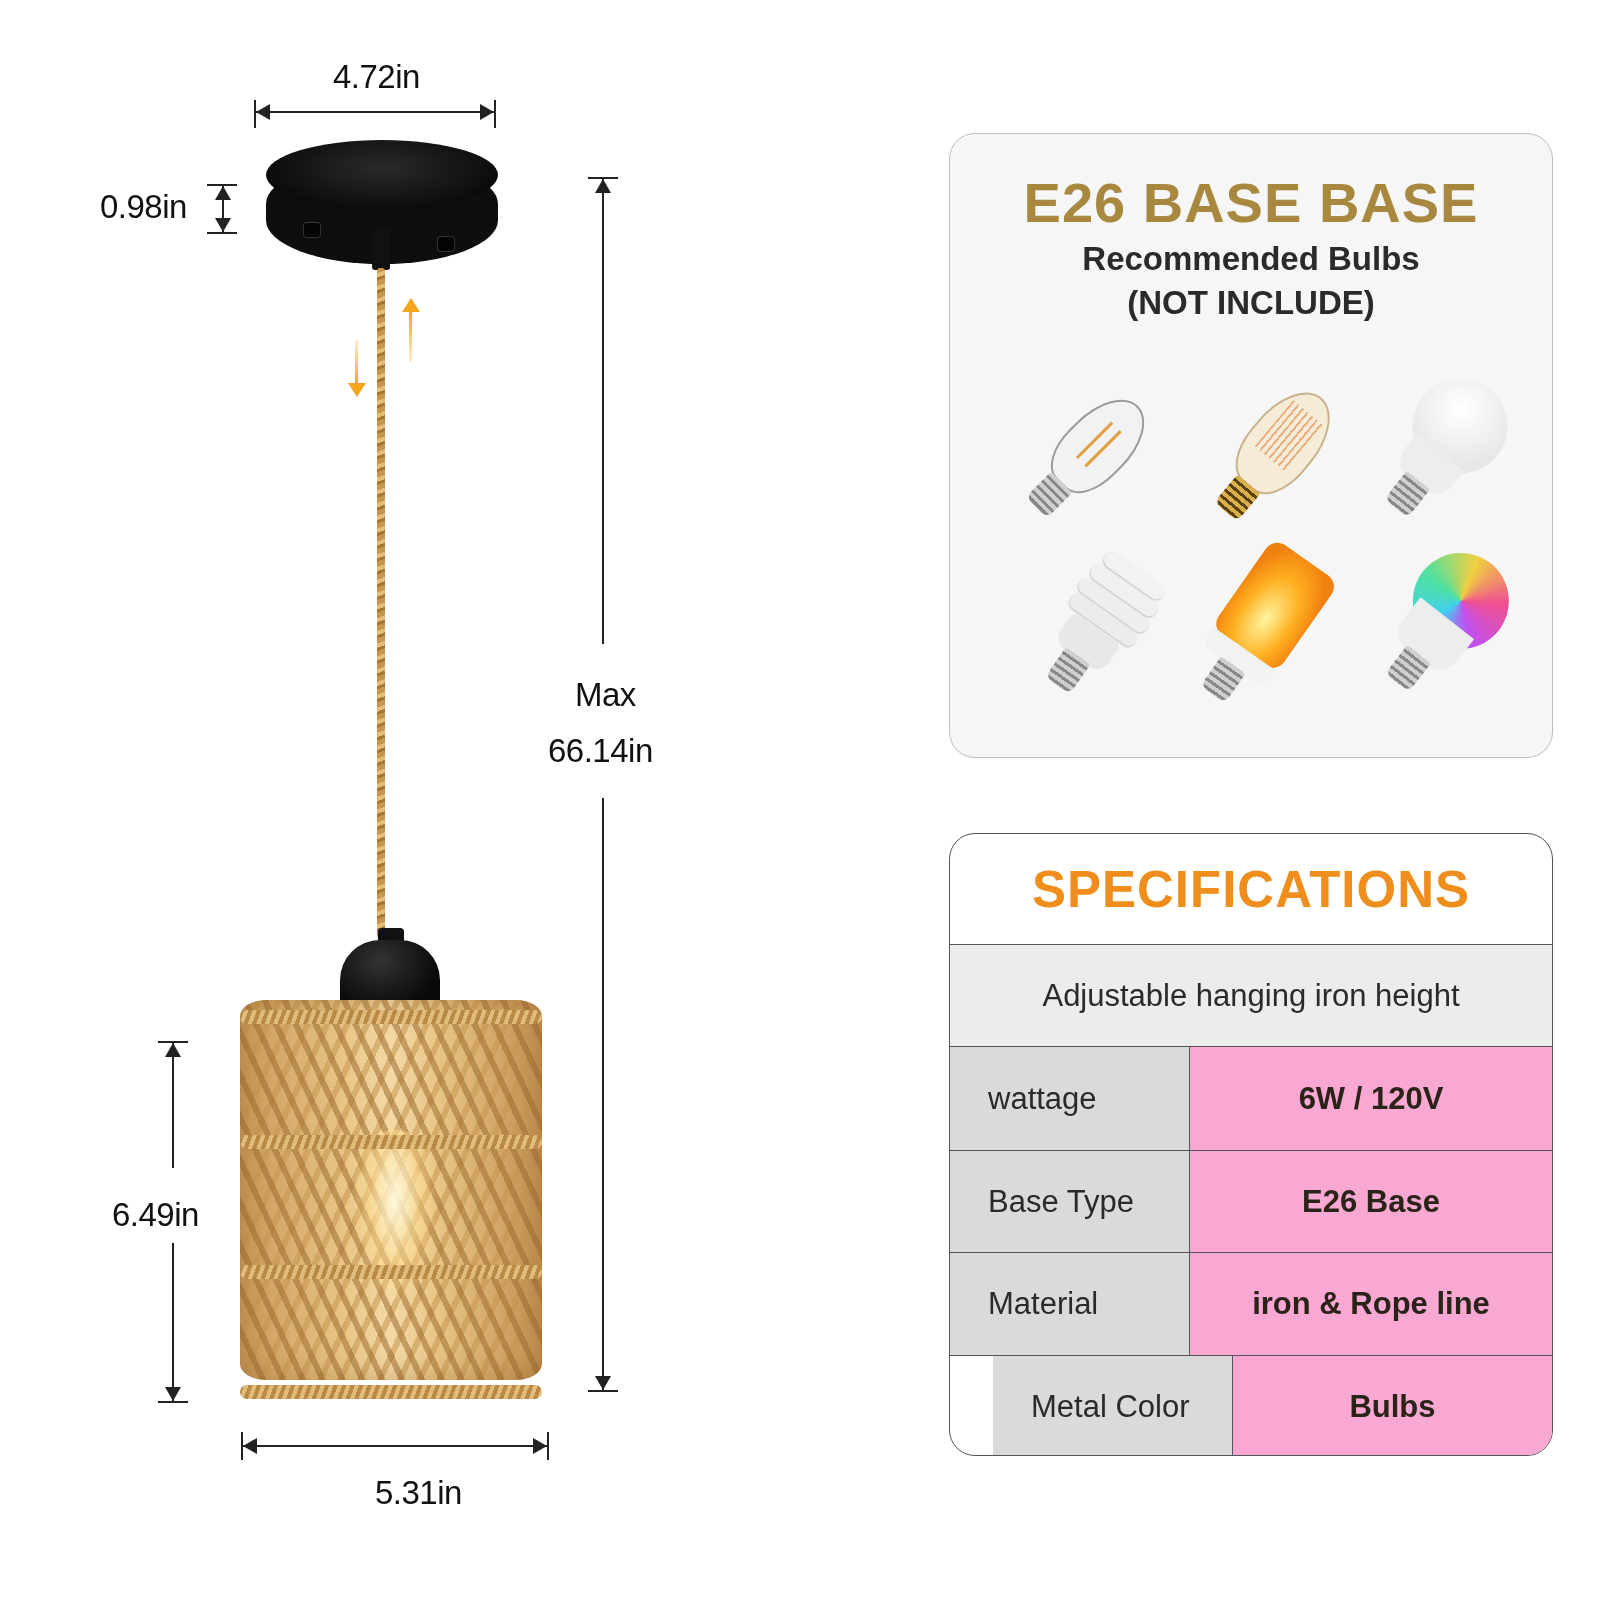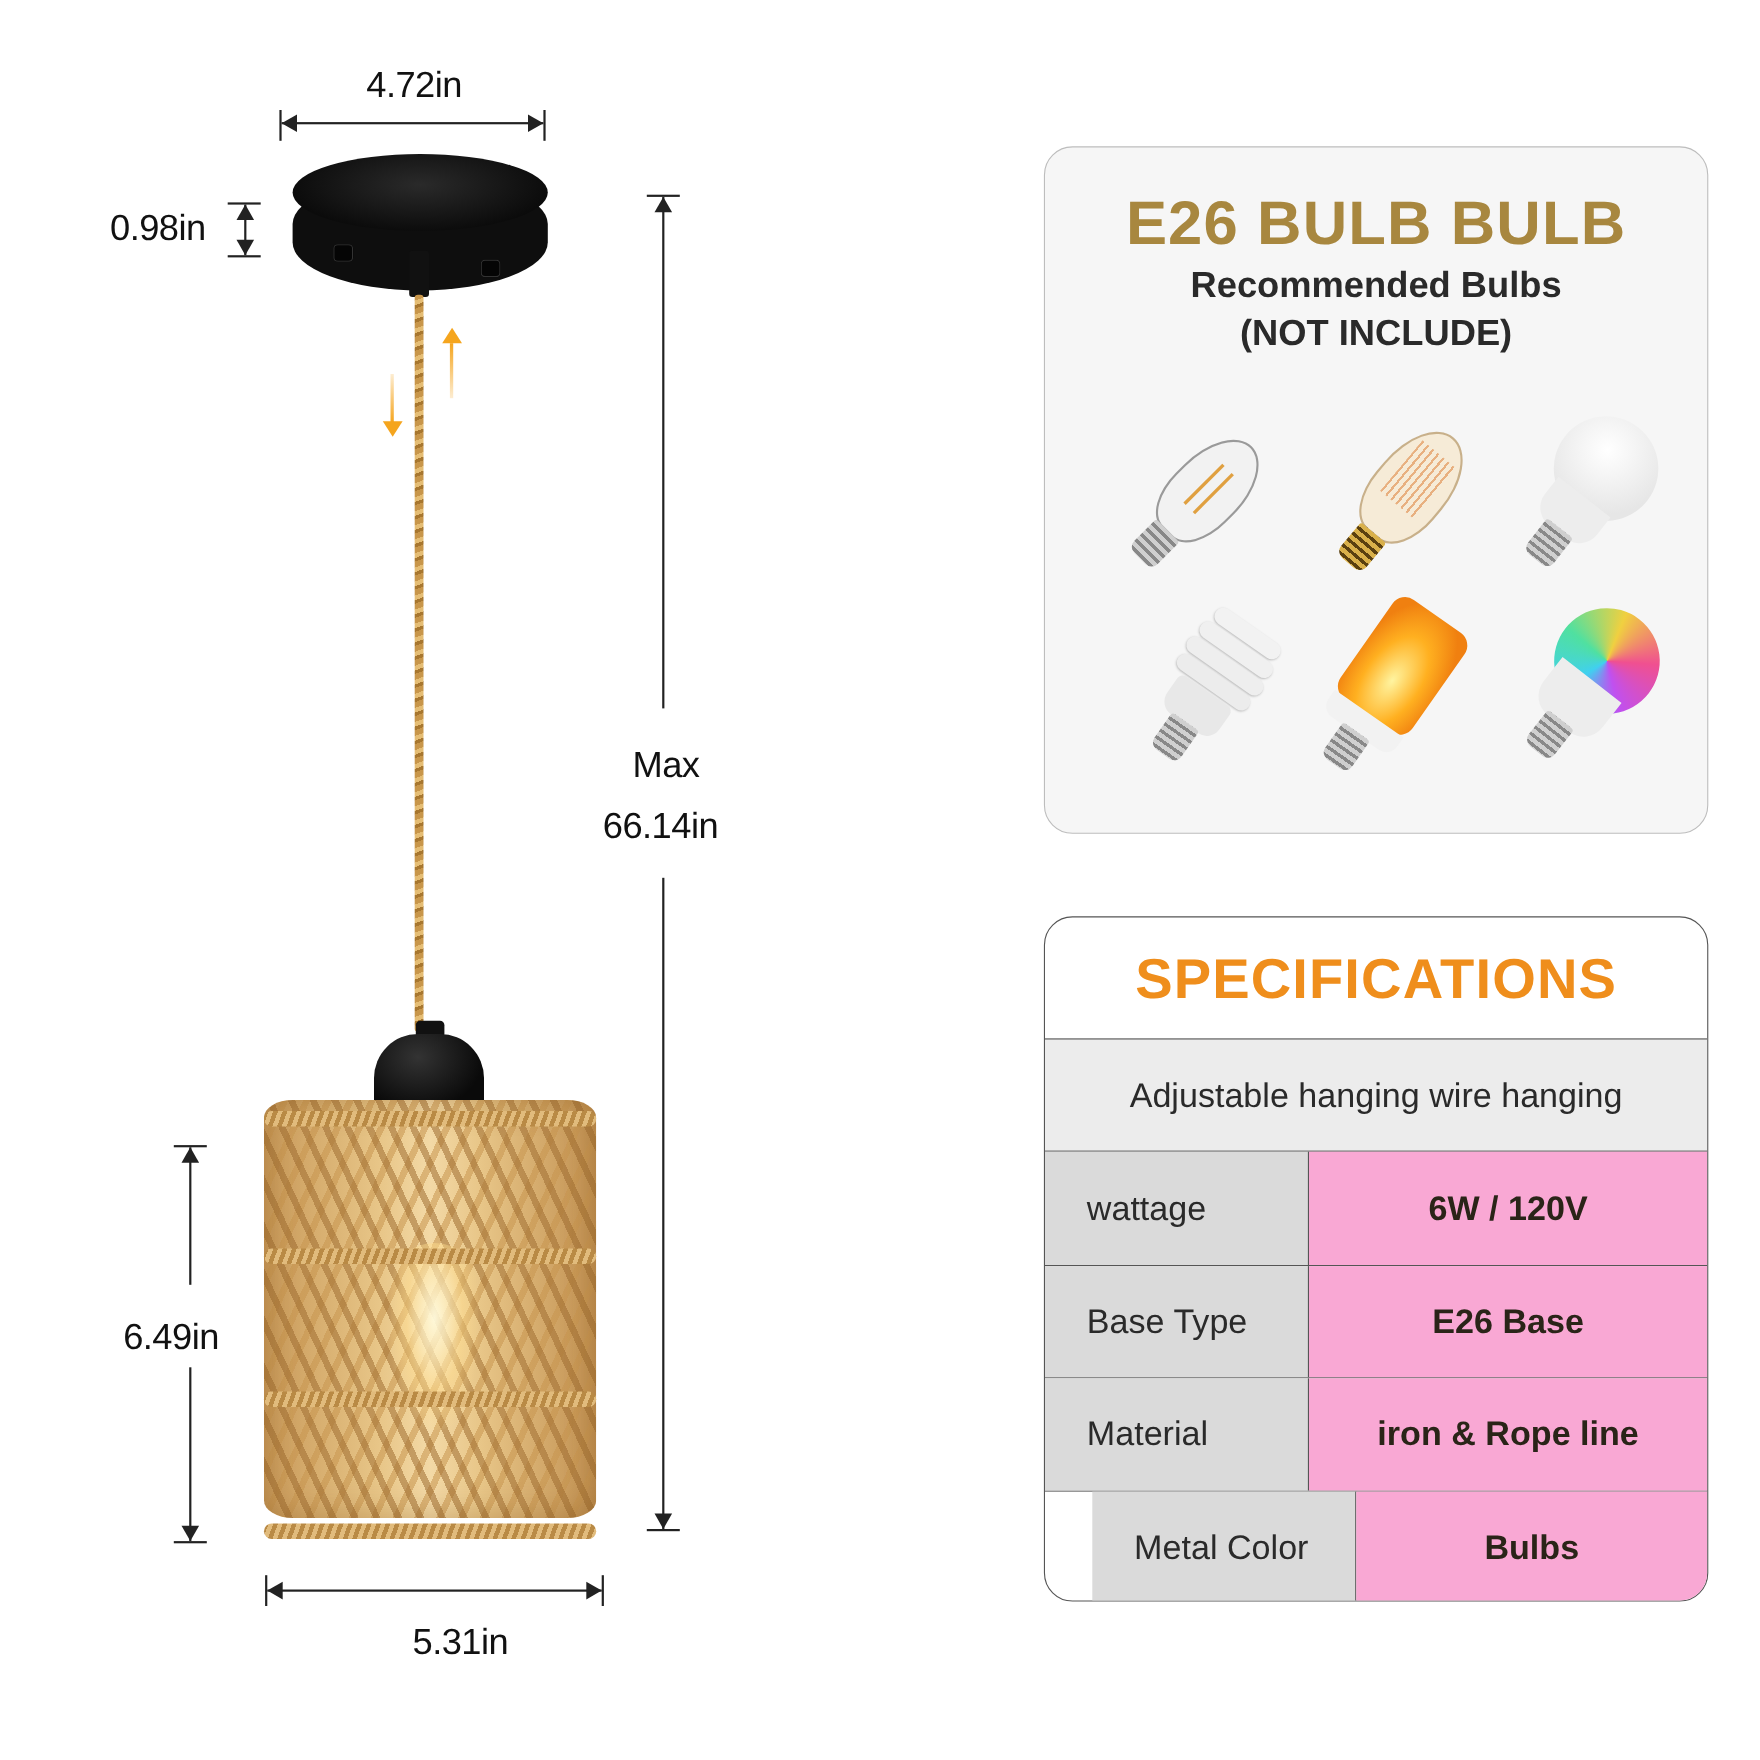--- a/index.html
+++ b/index.html
@@ -123,21 +123,21 @@
 
   <div class="tick-v" style="left:241px; top:1432px; height:28px;"></div>
   <div class="tick-v" style="left:547px; top:1432px; height:28px;"></div>
   <div class="line-h" style="left:243px; top:1445px; width:304px;"></div>
   <div class="arrow-l" style="left:243px; top:1438px;"></div>
   <div class="arrow-r" style="left:533px; top:1438px;"></div>
   <span class="dim-label" style="left:338px; top:1474px;margin-left:37px;">5.31in</span>
 </div>
 
 <div class="card bulb-card">
-  <div class="bulb-title">E26 BULB BULB</div>
+  <div class="bulb-title">E26 BASE BASE</div>
   <div class="bulb-sub" style="top:106px;">Recommended Bulbs</div>
   <div class="bulb-sub" style="top:150px;">(NOT INCLUDE)</div>
 
   <div class="bulb" style="left:55px; top:250px; width:160px; height:150px; transform: rotate(45deg);">
     <div class="bulb-glass" style="left:48px; top:0; width:64px; height:110px; border:2px solid #9a9a9a; background: rgba(240,240,240,0.6);"></div>
     <div style="position:absolute; left:72px; top:30px; width:3px; height:50px; background:#e0a040;"></div>
     <div style="position:absolute; left:84px; top:30px; width:3px; height:50px; background:#e0a040;"></div>
     <div class="bulb-thread" style="left:65px; top:108px;"></div>
   </div>
 
@@ -170,21 +170,21 @@
 
   <div class="bulb" style="left:395px; top:410px; width:180px; height:180px; transform: rotate(38deg);">
     <div class="bulb-glass" style="left:42px; top:0; width:96px; height:96px; border-radius:50%; background: conic-gradient(from 200deg, #40d0f0, #50e0a0, #f0d040, #f05090, #c050f0, #40d0f0);"></div>
     <div style="position:absolute; left:56px; top:70px; width:68px; height:50px; background:#ededed; border-radius: 0 0 22px 22px;"></div>
     <div class="bulb-thread" style="left:75px; top:116px;"></div>
   </div>
 </div>
 
 <div class="card spec-card">
   <div class="spec-title">SPECIFICATIONS</div>
-  <div class="spec-note">Adjustable hanging wire hanging</div>
+  <div class="spec-note">Adjustable hanging iron height</div>
 
   <div class="spec-row" style="top:213px; height:104px;">
     <div class="spec-key">wattage</div>
     <div class="spec-val">6W / 120V</div>
   </div>
   <div class="spec-row" style="top:317px; height:102px;">
     <div class="spec-key">Base Type</div>
     <div class="spec-val">E26 Base</div>
   </div>
   <div class="spec-row" style="top:419px; height:103px;">

